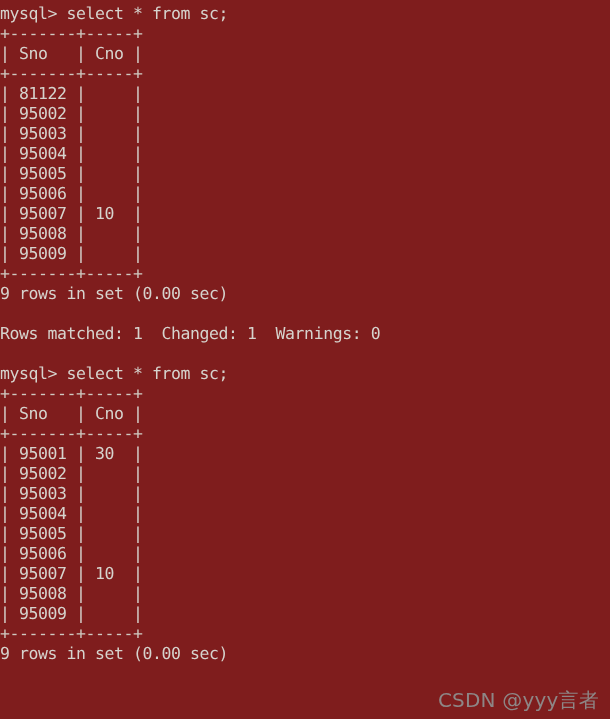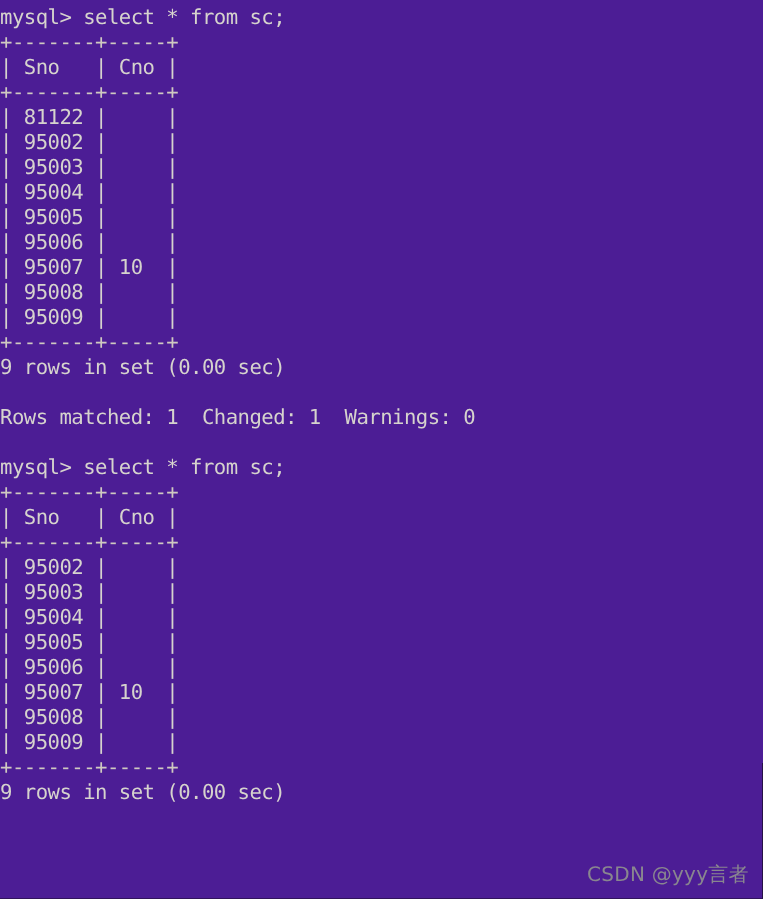--- a/index.html
+++ b/index.html
@@ -4,21 +4,21 @@
 <style>
   html, body {
     margin: 0;
     padding: 0;
     background: #0b0b0b;
   }
   #terminal {
     position: relative;
     width: 610px;
     height: 719px;
-    background: #4c1d95;
+    background: #7f1d1d;
     overflow: hidden;
     font-family: "DejaVu Sans Mono", "Liberation Mono", monospace;
     font-size: 16.5px;
     line-height: 20px;
     letter-spacing: 0px;
   }
   #screen {
     position: absolute;
     left: 0px;
     top: 4px;
@@ -39,21 +39,21 @@
   }
   .line.rule {
     color: #cfc9c0;
   }
   .watermark {
     position: absolute;
     right: 11px;
     bottom: 9px;
     color: #8f8f8f;
     font-family: "DejaVu Sans", "Liberation Sans", sans-serif;
-    font-size: 16px;
+    font-size: 20px;
     line-height: 20px;
     letter-spacing: 0.2px;
     white-space: pre;
     opacity: 0.92;
   }
 </style>
 </head>
 <body>
 
 <div id="terminal">
@@ -73,20 +73,21 @@
     <div class="line">| 95009 |     |</div>
     <div class="line rule">+-------+-----+</div>
     <div class="line">9 rows in set (0.00 sec)</div>
     <div class="line blank"></div>
     <div class="line">Rows matched: 1  Changed: 1  Warnings: 0</div>
     <div class="line blank"></div>
     <div class="line">mysql&gt; select * from sc;</div>
     <div class="line rule">+-------+-----+</div>
     <div class="line">| Sno   | Cno |</div>
     <div class="line rule">+-------+-----+</div>
+    <div class="line">| 95001 | 30  |</div>
     <div class="line">| 95002 |     |</div>
     <div class="line">| 95003 |     |</div>
     <div class="line">| 95004 |     |</div>
     <div class="line">| 95005 |     |</div>
     <div class="line">| 95006 |     |</div>
     <div class="line">| 95007 | 10  |</div>
     <div class="line">| 95008 |     |</div>
     <div class="line">| 95009 |     |</div>
     <div class="line rule">+-------+-----+</div>
     <div class="line">9 rows in set (0.00 sec)</div>

